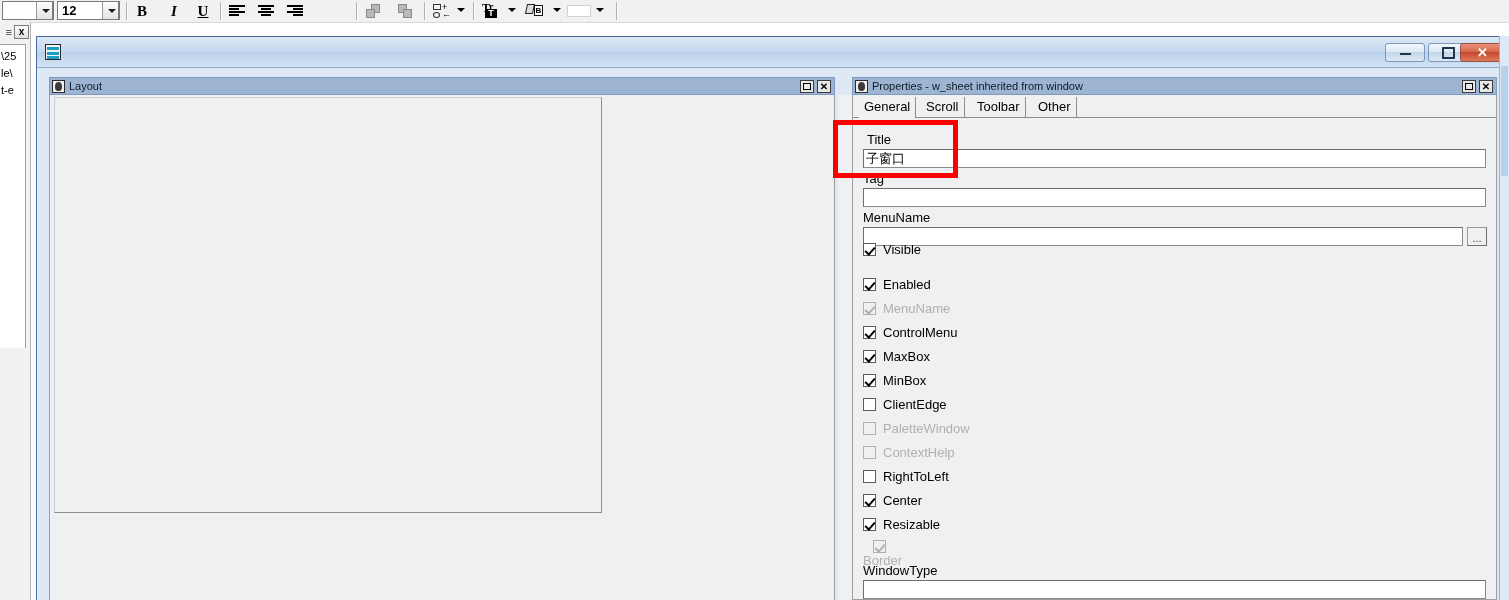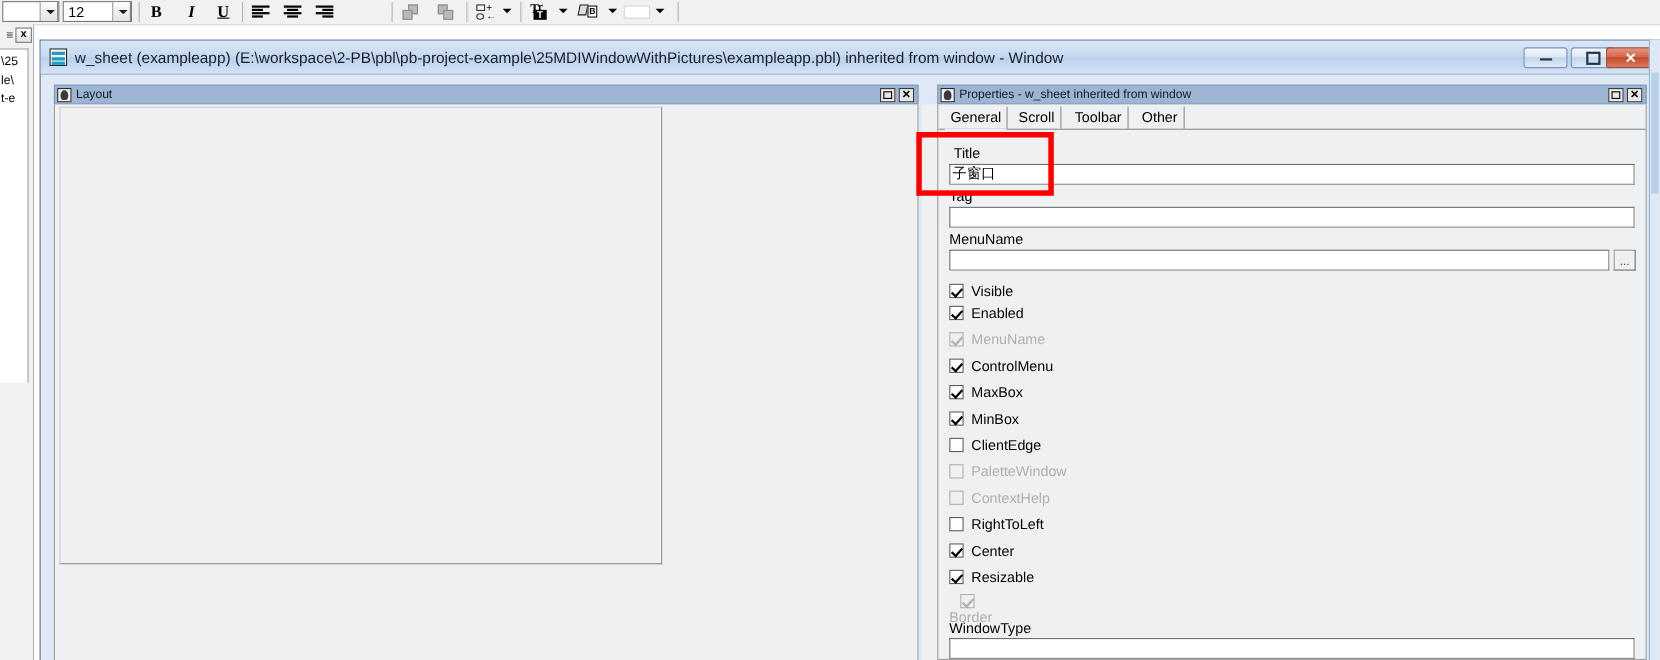--- a/index.html
+++ b/index.html
@@ -28,20 +28,21 @@
   }
   .tb-combo {
     position: absolute;
     top: 1px;
     height: 19px;
     background: #ffffff;
     border: 1px solid #7a7a7a;
     box-sizing: border-box;
     display: flex;
     align-items: center;
+    font-weight: bold;
   }
   .tb-combo .cval {
     flex: 1;
     padding-left: 4px;
     font-size: 13px;
     font-family: "Liberation Sans", sans-serif;
     line-height: 17px;
     white-space: nowrap;
     overflow: hidden;
   }
@@ -600,21 +601,20 @@
     <div>\25</div>
     <div>le\</div>
     <div>t-e</div>
   </div>
 </div>
 
 <div id="child-window">
 
   <div id="child-titlebar">
     <span id="child-title-icon"></span>
-    <span id="child-title-text">w_sheet (exampleapp) (E:\workspace\2-PB\pbl\pb-project-example\25MDIWindowWithPictures\exampleapp.pbl) inherited from window - Window</span>
 
     <div class="win-btn" id="btn-min">
       <span class="glyph">
           <span class="mini-sq"></span>
         </span>
     </div>
     <div class="win-btn" id="btn-max">
       <span class="glyph">
           <span class="rest-sq"></span>
         </span>
@@ -668,21 +668,21 @@
         <div class="prop-label" style="left:14px; top:13px;text-align:center;">Title</div>
         <div class="prop-input cjk" style="left:10px; top:30px; width:623px;">子窗口</div>
 
         <div class="prop-label" style="left:10px; top:52px;">Tag</div>
         <div class="prop-input" style="left:10px; top:69px; width:623px;"></div>
 
         <div class="prop-label" style="left:10px; top:91px;">MenuName</div>
         <div class="prop-input" style="left:10px; top:108px; width:600px;"></div>
         <div class="ellipsis-btn" style="left:614px; top:108px;">...</div>
 
-        <div class="chk-row" style="top:137px;">
+        <div class="chk-row" style="top:122px;">
           <span class="chk-box checked"></span>
           <span class="chk-label">Visible</span>
         </div>
         <div class="chk-row" style="top:157px;">
           <span class="chk-box checked"></span>
           <span class="chk-label">Enabled</span>
         </div>
         <div class="chk-row disabled" style="top:181px;">
           <span class="chk-box checked"></span>
           <span class="chk-label">MenuName</span>

